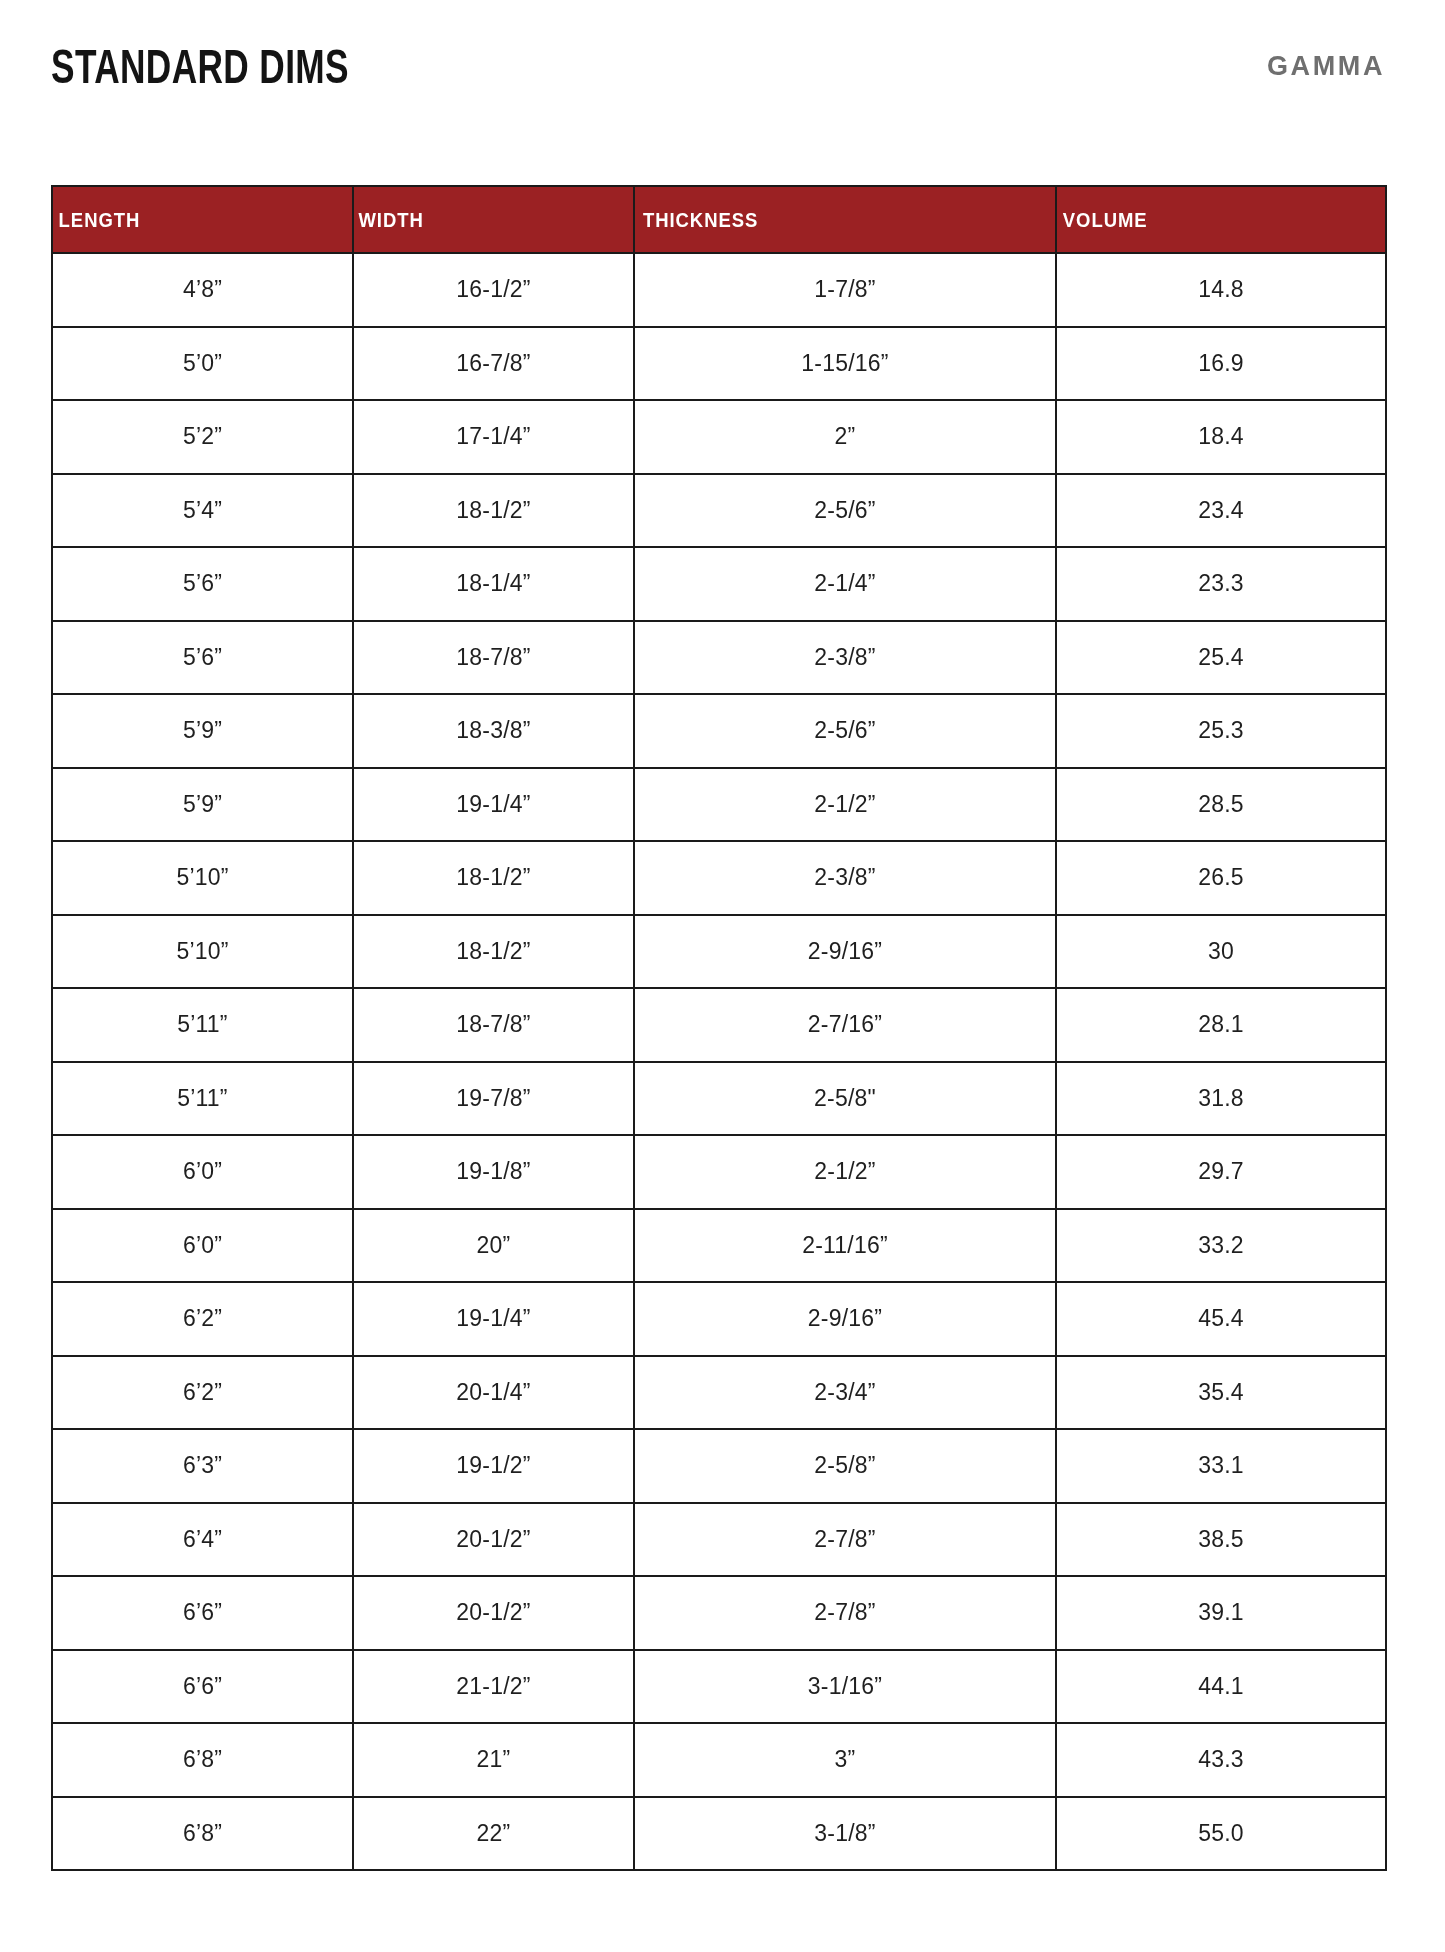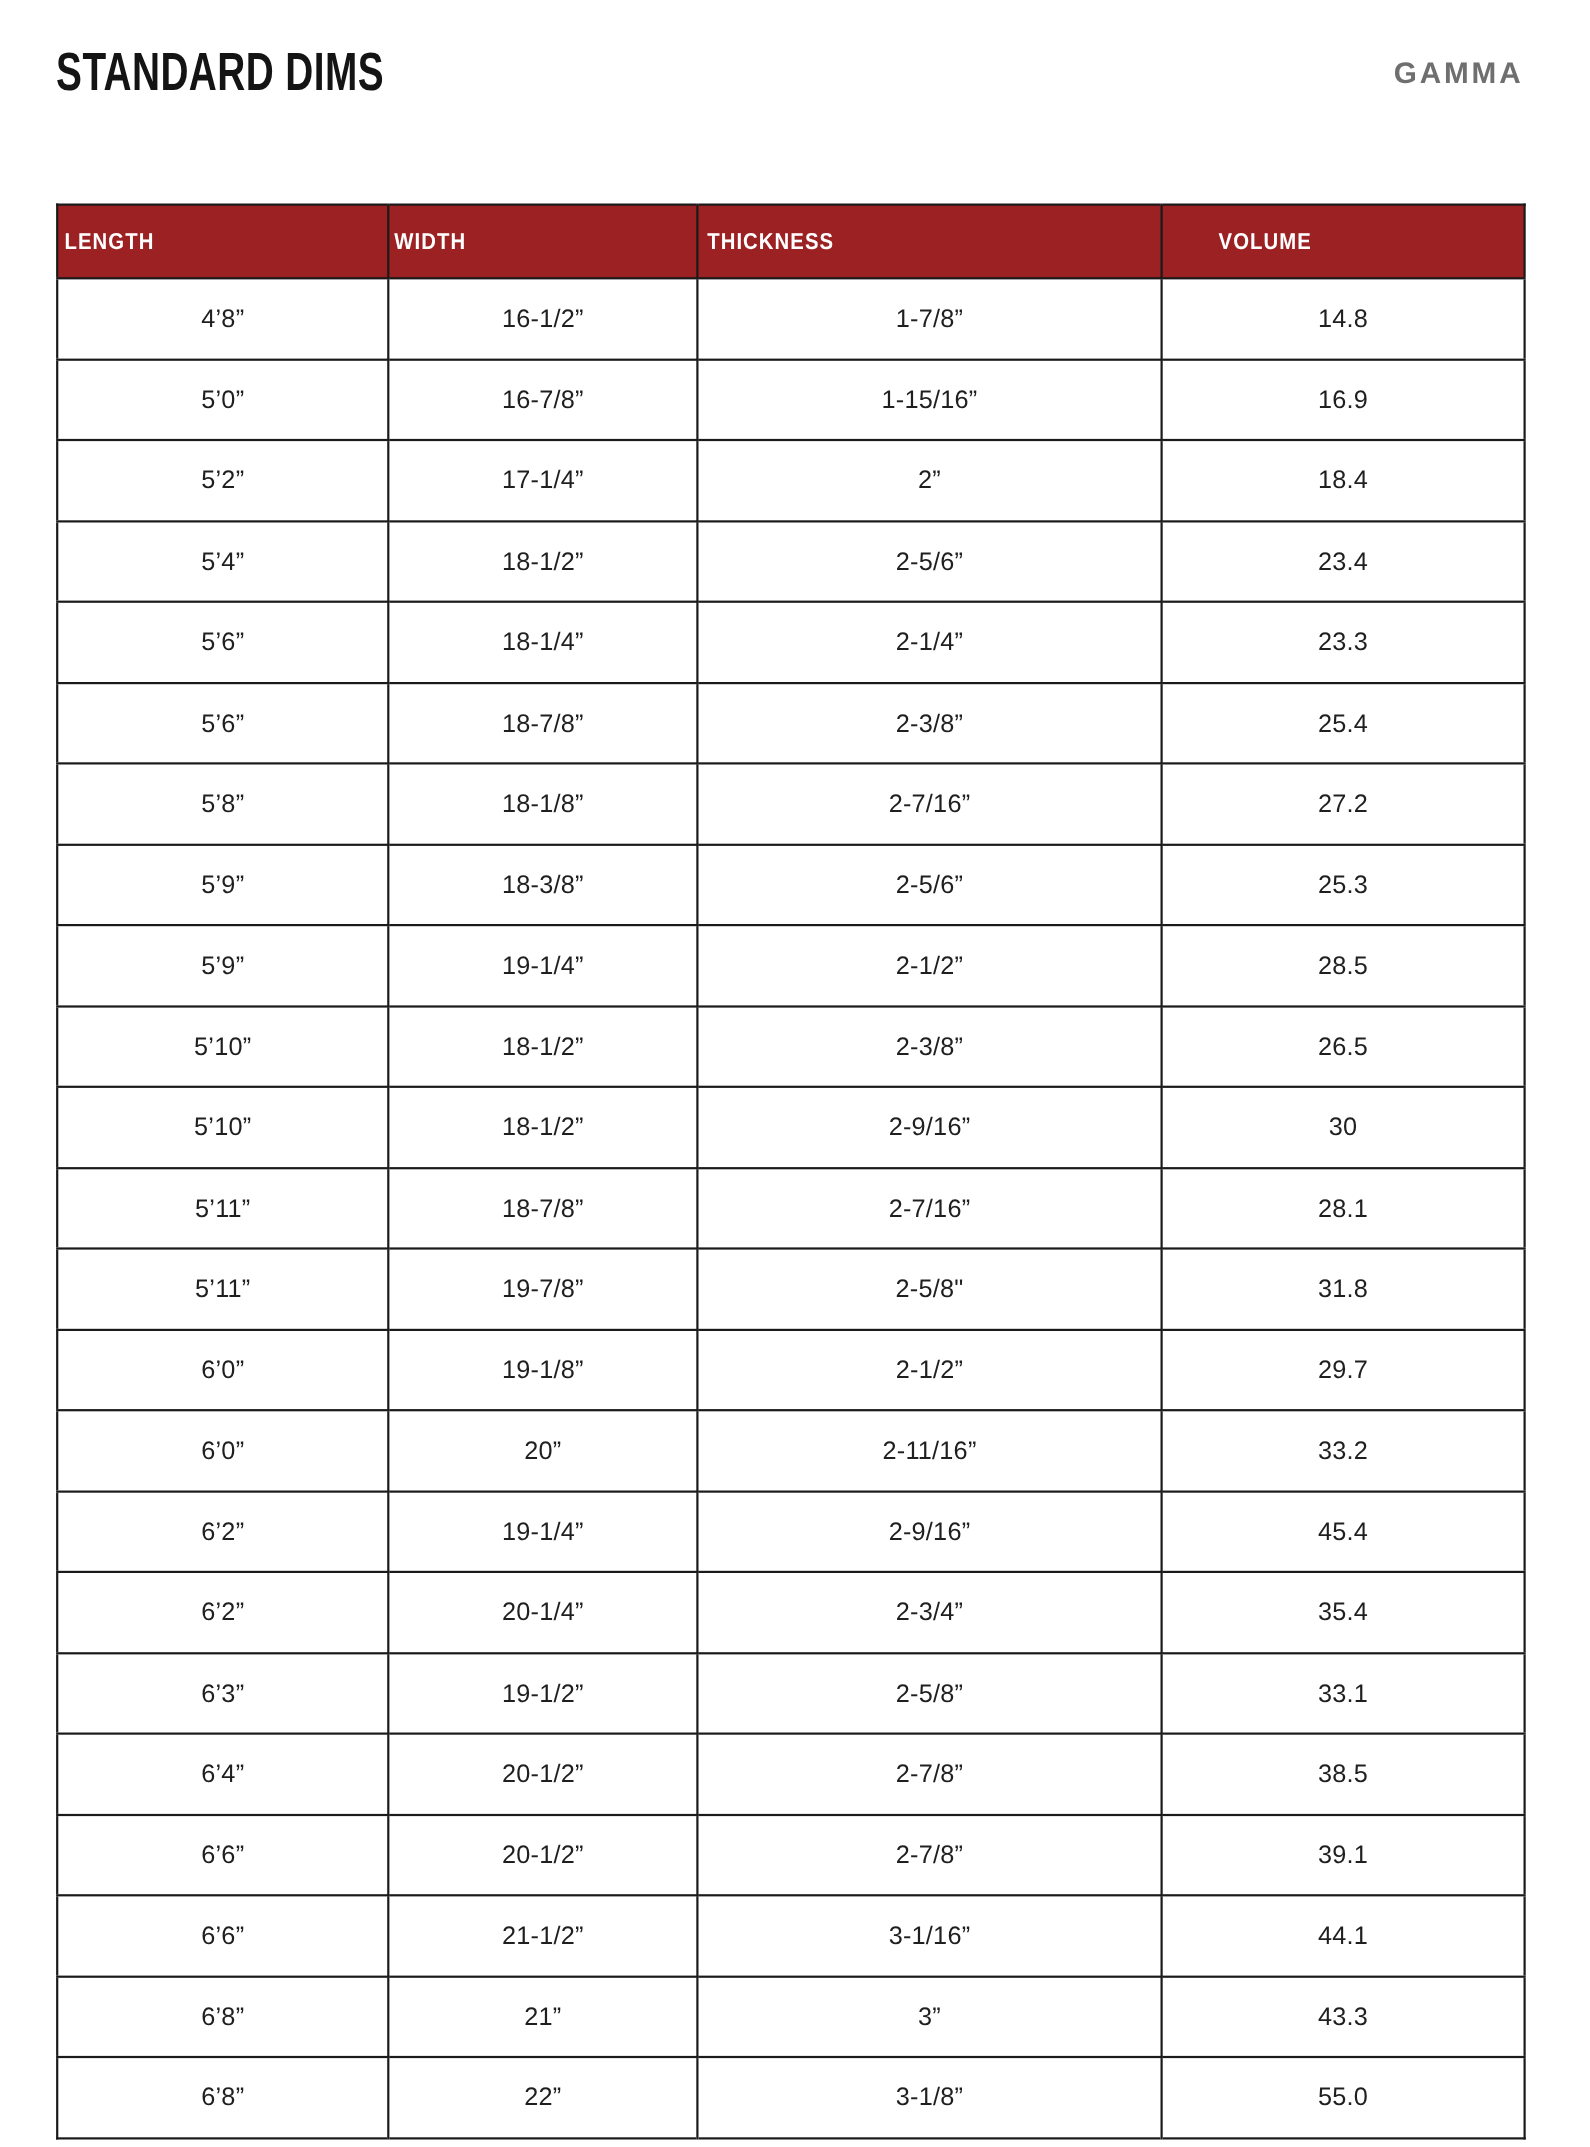--- a/index.html
+++ b/index.html
@@ -90,21 +90,21 @@
     font-family: "Liberation Sans", sans-serif;
     font-weight: 700;
     font-size: 21px;
     letter-spacing: 1.1px;
     text-align: left;
     vertical-align: middle;
     border-right: 2px solid #1a1a1a;
     border-bottom: 2px solid #1a1a1a;
     transform: none;
   }
-  thead th:last-child { border-right: none; padding-left: 45px; }
+  thead th:last-child { border-right: none; }
 
   thead th .th-label {
     display: inline-block;
     transform: scaleX(0.88);
   }
 
   tbody td {
     height: 71.5px;
     padding: 0;
     background: #ffffff;
@@ -179,26 +179,20 @@
             <td>2-1/4”</td>
             <td>23.3</td>
           </tr>
           <tr>
             <td>5’6”</td>
             <td>18-7/8”</td>
             <td>2-3/8”</td>
             <td>25.4</td>
           </tr>
           <tr>
-            <td>5’8”</td>
-            <td>18-1/8”</td>
-            <td>2-7/16”</td>
-            <td>27.2</td>
-          </tr>
-          <tr>
             <td>5’9”</td>
             <td>18-3/8”</td>
             <td>2-5/6”</td>
             <td>25.3</td>
           </tr>
           <tr>
             <td>5’9”</td>
             <td>19-1/4”</td>
             <td>2-1/2”</td>
             <td>28.5</td>

